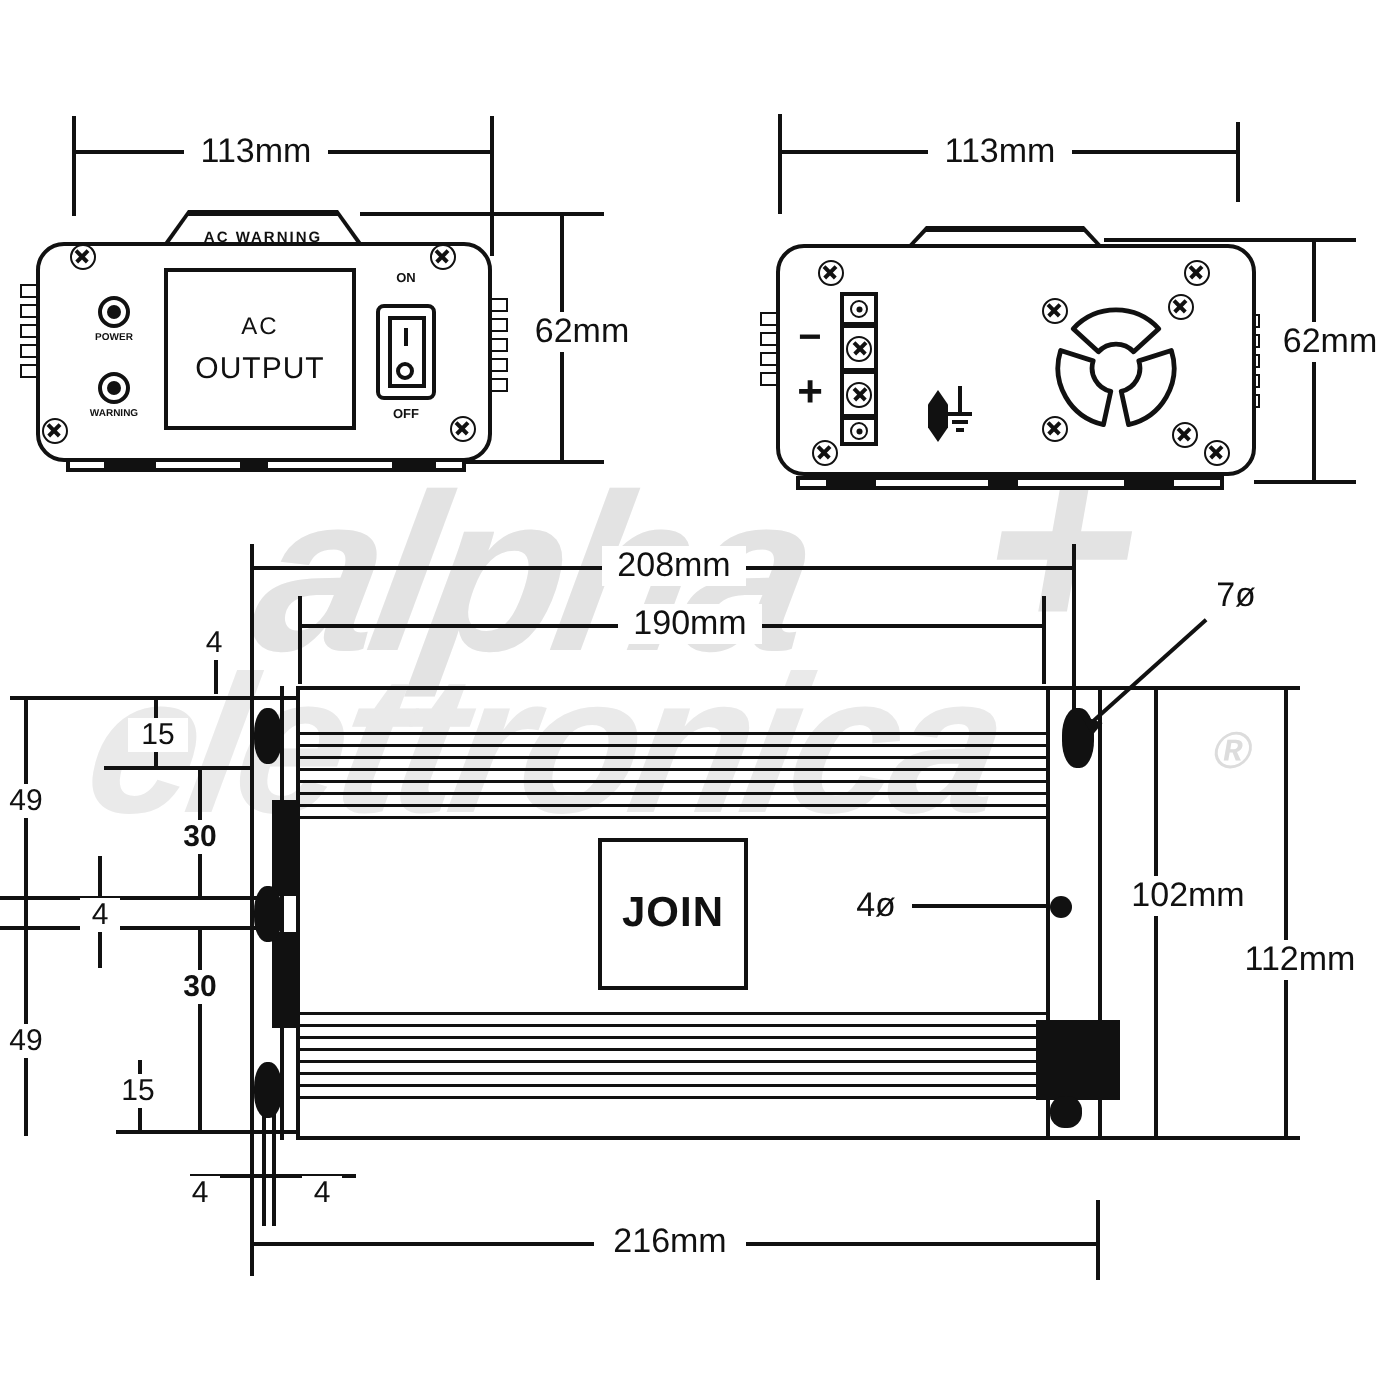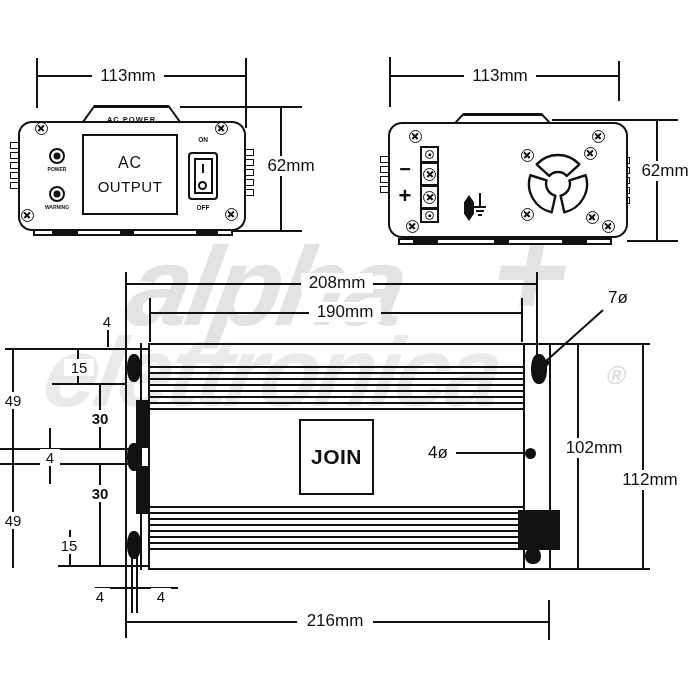--- a/index.html
+++ b/index.html
@@ -39,21 +39,21 @@
   <div class="wm" style="left:607px;top:360px;font-size:26px;color:#dcdcdc;font-style:normal;">®</div>
 
   <div>
     <div class="h" style="left:37px;top:75px;width:209px;"></div>
     <div class="v" style="left:36px;top:58px;height:50px;"></div>
     <div class="v" style="left:245px;top:58px;height:70px;"></div>
     <div class="lbl dim" style="left:92px;top:66px;width:72px;">113mm</div>
 
     <div class="clip" style="left:81px;top:105px;width:101px;height:18px;background:#111;clip-path:polygon(13px 0,calc(100% - 13px) 0,100% 100%,0 100%);"></div>
     <div class="clip" style="left:83.5px;top:107.5px;width:96px;height:15.5px;background:#fff;clip-path:polygon(11px 0,calc(100% - 11px) 0,100% 100%,0 100%);text-align:center;">
-      <span style="font-size:7.5px;font-weight:bold;letter-spacing:1px;line-height:15px;">AC  POWER</span>
+      <span style="font-size:7.5px;font-weight:bold;letter-spacing:1px;line-height:15px;">AC  WARNING</span>
     </div>
 
     <div class="fin" style="left:10px;top:142px;"></div>
     <div class="fin" style="left:10px;top:152px;"></div>
     <div class="fin" style="left:10px;top:162px;"></div>
     <div class="fin" style="left:10px;top:172px;"></div>
     <div class="fin" style="left:10px;top:182px;"></div>
     <div class="fin" style="left:244px;top:149px;"></div>
     <div class="fin" style="left:244px;top:159px;"></div>
     <div class="fin" style="left:244px;top:169px;"></div>
@@ -66,21 +66,21 @@
     <div class="screw" style="left:214.5px;top:121.5px;"></div>
     <div class="screw" style="left:20.5px;top:208.5px;"></div>
     <div class="screw" style="left:224.5px;top:207.5px;"></div>
 
     <div class="led" style="left:49px;top:148px;"></div>
     <div class="lbl tinytxt" style="left:37px;top:167px;width:40px;background:transparent;">POWER</div>
     <div class="led" style="left:49px;top:186px;"></div>
     <div class="lbl tinytxt" style="left:35px;top:205px;width:44px;background:transparent;">WARNING</div>
 
     <div class="box wbox" style="left:82px;top:134px;width:96px;height:81px;display:flex;flex-direction:column;align-items:center;justify-content:center;gap:6px;z-index:2;">
-      <span style="font-size:16px;letter-spacing:1px;">AC</span>
+      <span style="font-size:12px;letter-spacing:1px;">AC</span>
       <span style="font-size:15px;letter-spacing:.5px;">OUTPUT</span>
     </div>
 
     <div class="lbl tinytxt" style="left:193px;top:136px;width:20px;font-size:6.5px;background:transparent;">ON</div>
     <div class="box" style="left:188px;top:152px;width:30px;height:48px;border-radius:4px;background:#fff;z-index:2;"></div>
     <div class="box" style="left:193.5px;top:158px;width:19px;height:36px;z-index:2;"></div>
     <div class="v" style="left:201.5px;top:164px;height:9px;z-index:3;"></div>
     <div class="box" style="left:198px;top:181px;width:9px;height:9px;border-radius:50%;z-index:3;"></div>
     <div class="lbl tinytxt" style="left:192px;top:204px;width:22px;font-size:6.5px;background:transparent;">OFF</div>
 

